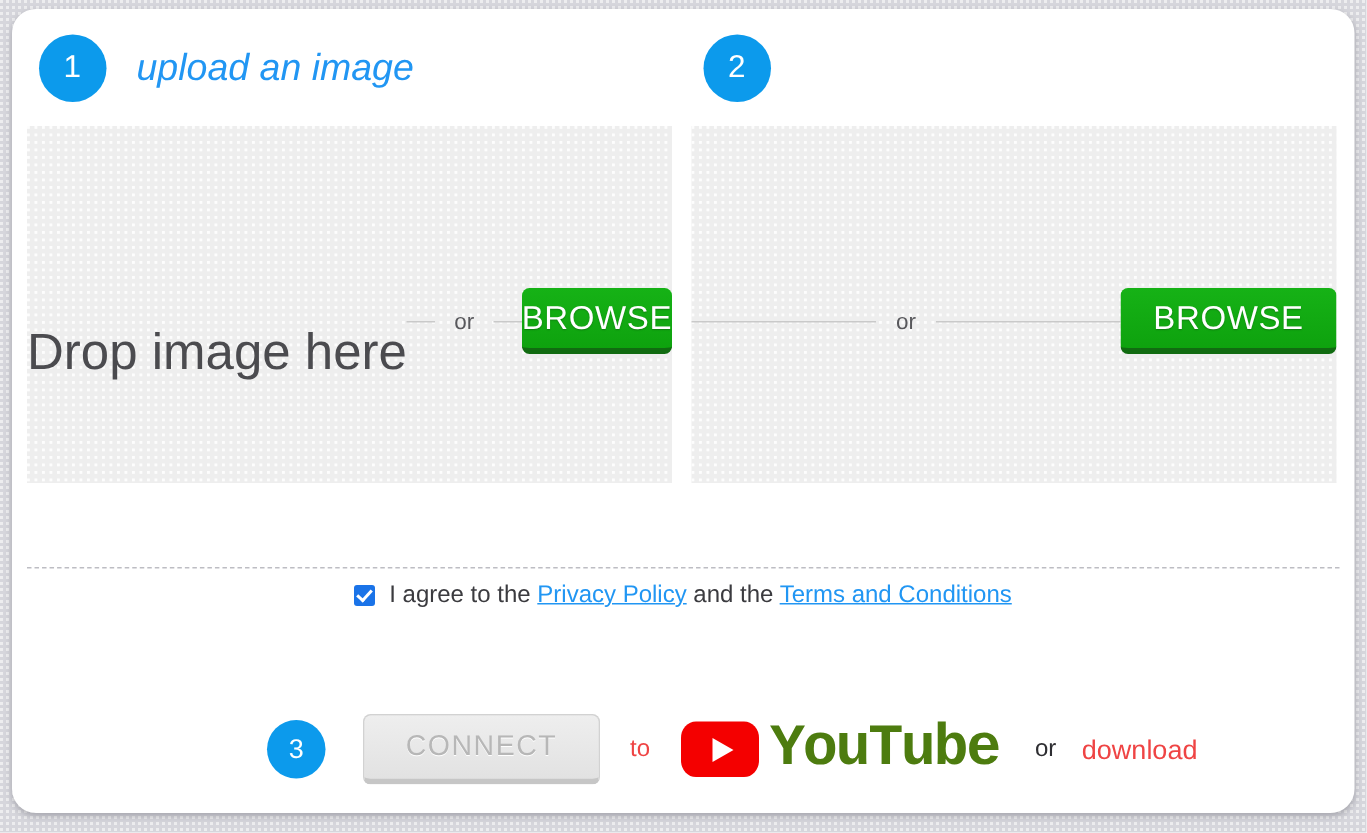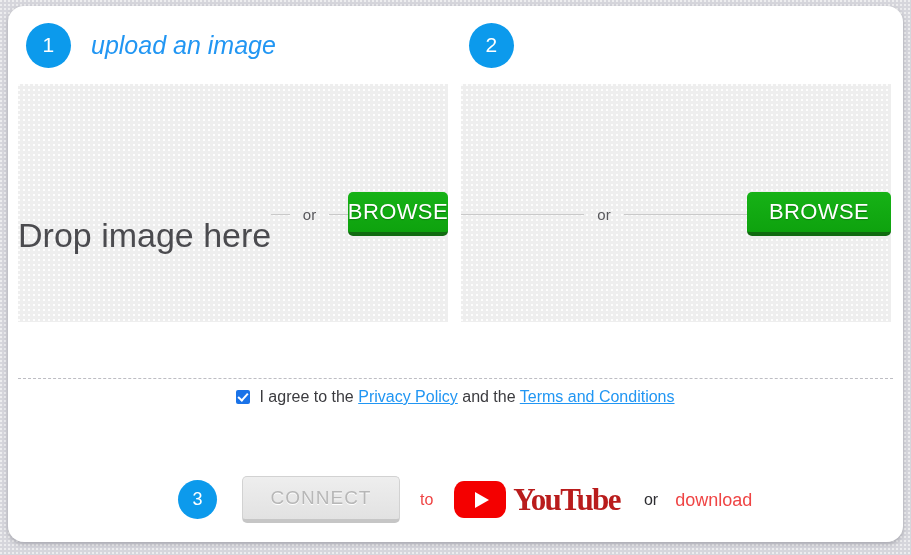--- a/index.html
+++ b/index.html
@@ -241,26 +241,26 @@
   }
   .yt-tri {
     width: 0; height: 0;
     border-left: 14px solid #ffffff;
     border-top: 8px solid transparent;
     border-bottom: 8px solid transparent;
     margin-left: 4px;
   }
   .yt-word {
     margin-left: 7px;
-    font-size: 31px;
+    font-size: 39px;
     font-weight: bold;
-    color: #b91c1c;
+    color: #4d7c0f;
     letter-spacing: -1.6px;
     line-height: 1;
-    font-family: Liberation Serif, serif;
+    font-family: Liberation Mono, monospace;
   }
   .tail-or {
     margin-left: 24px;
     font-size: 16px;
     color: #2e2e32;
     line-height: 1;
   }
   .tail-download {
     margin-left: 17px;
     font-size: 18px;

